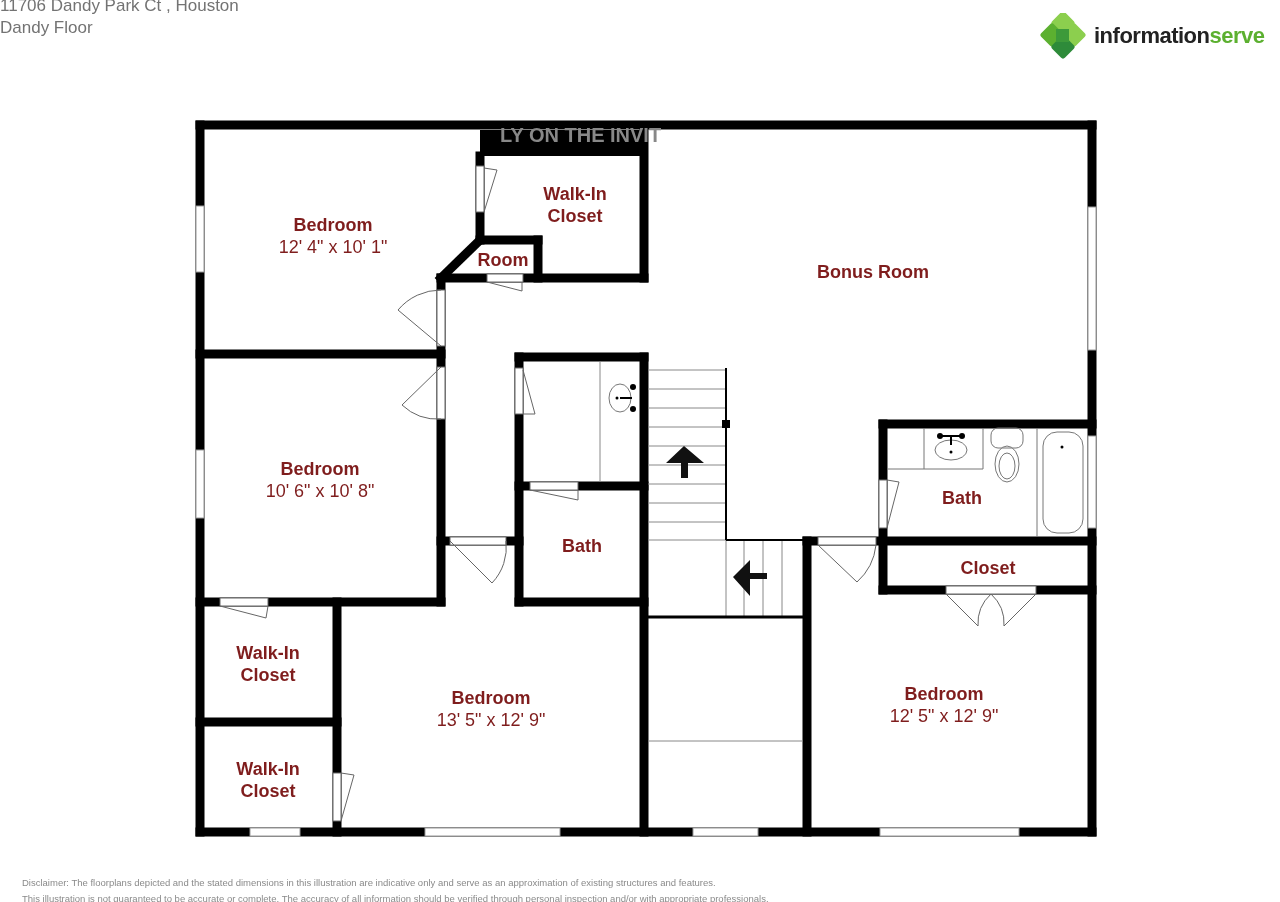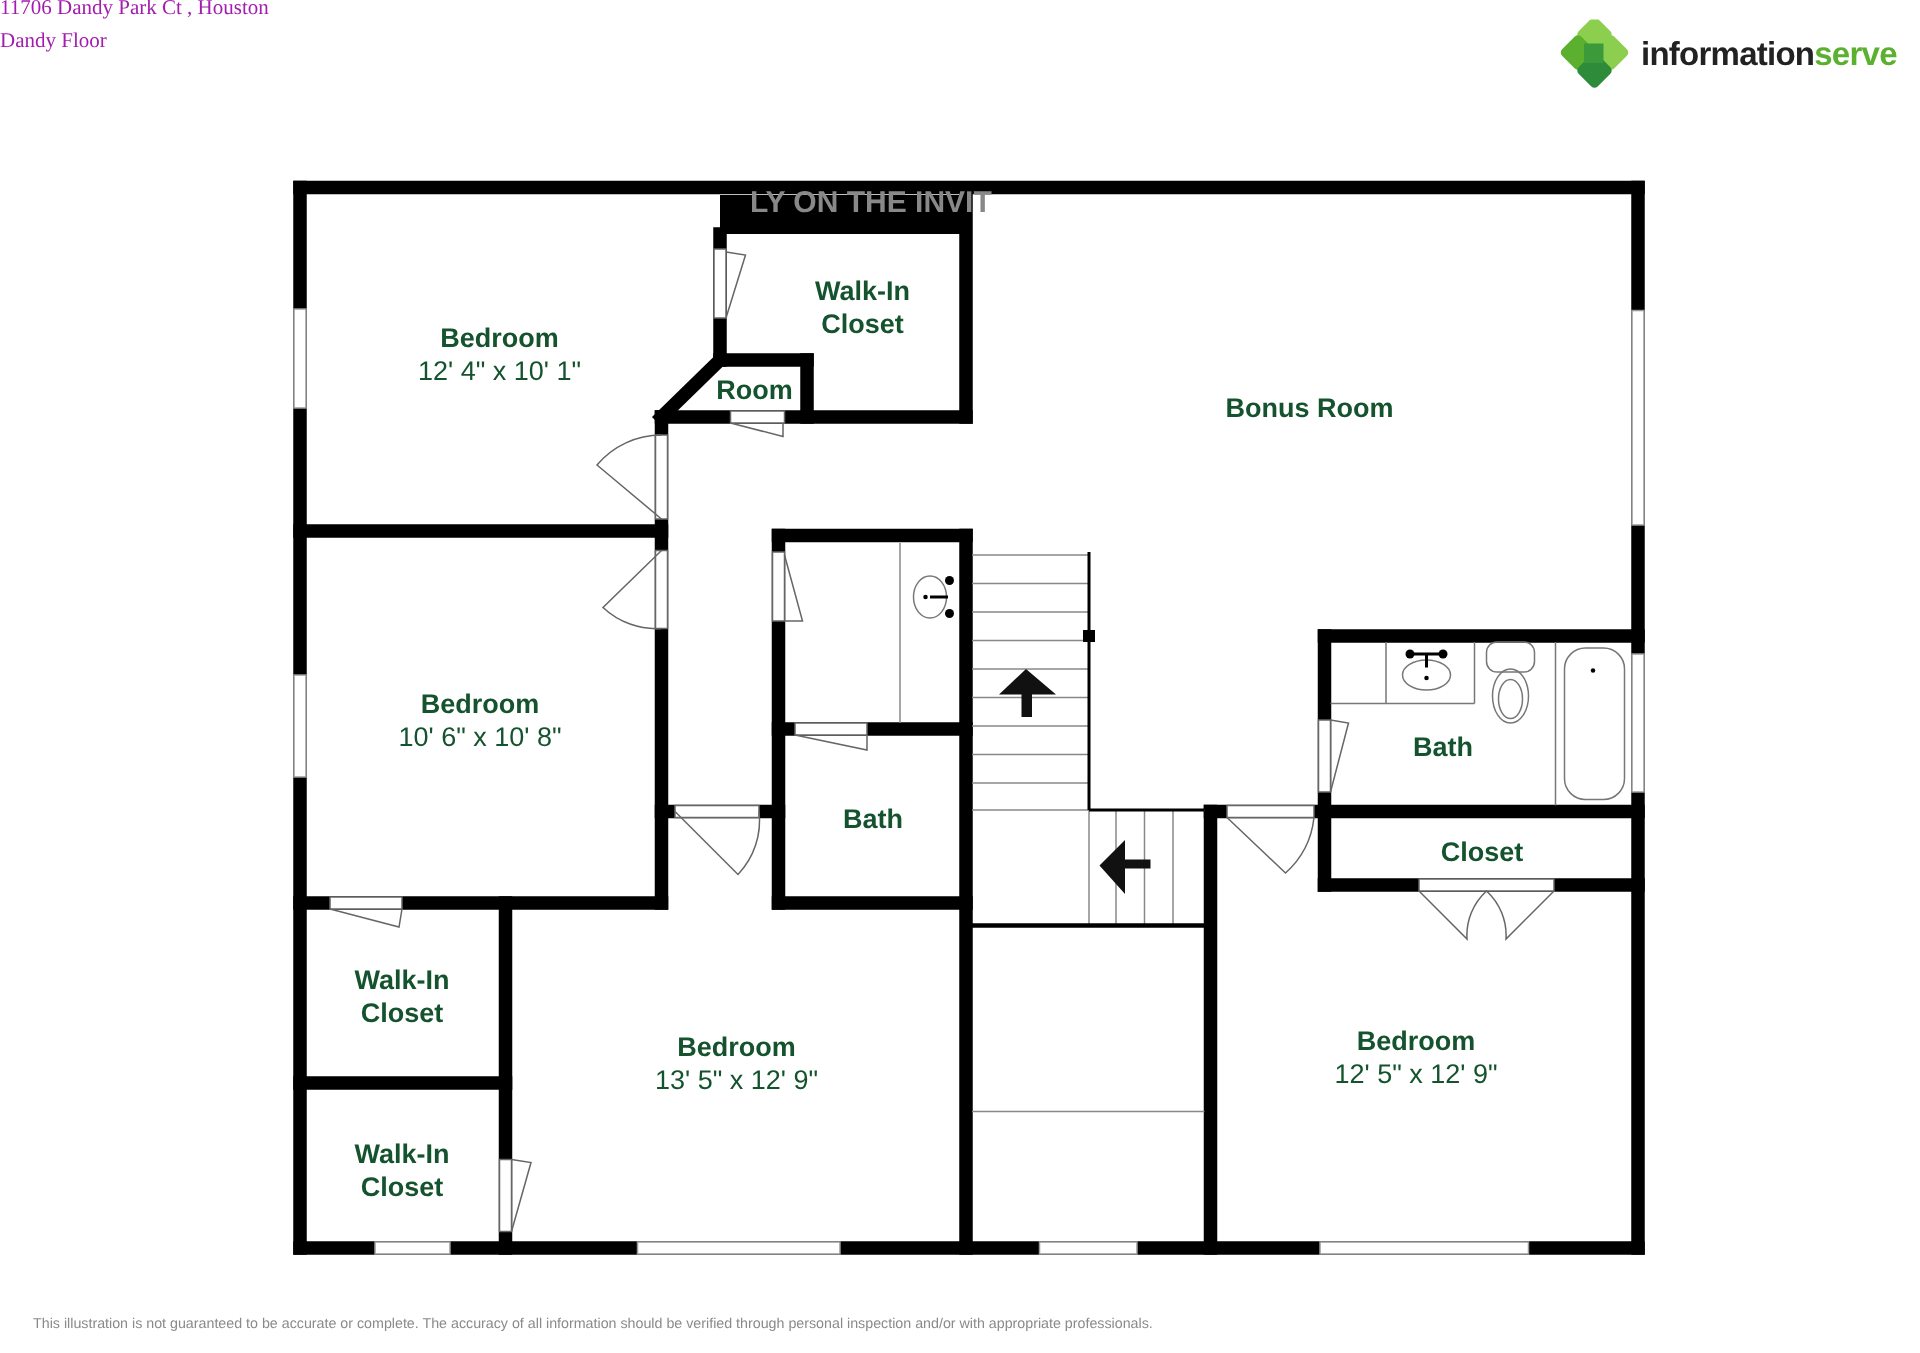--- a/index.html
+++ b/index.html
@@ -1,25 +1,25 @@
 <!DOCTYPE html>
 <html><head>
 <meta charset="utf-8">
 <style>
   html, body { margin: 0; padding: 0; background: #ffffff; }
   body { width: 1280px; height: 902px; position: relative; overflow: hidden; font-family: "Liberation Sans", sans-serif; }
-  .header { position: absolute; left: 0; top: 0; font-size: 14px; color: #a21caf; line-height: 22px; font-family: Liberation Serif, serif; }
+  .header { position: absolute; left: 0; top: 0; font-size: 17px; color: #737373; line-height: 22px; }
   .header div { white-space: nowrap; }
   .header .addr { margin-top: -5px; }
   .logo { position: absolute; right: 0; top: 10px; width: 240px; height: 52px; display: flex; align-items: center; }
   .logo-text { font-size: 22px; font-weight: bold; letter-spacing: -0.5px; margin-left: 8px; white-space: nowrap; }
   .logo-text .a { color: #222; }
   .logo-text .b { color: #5cb030; }
   .plan { position: absolute; left: 0; top: 0; }
-  .label { position: absolute; text-align: center; color: #14532d; font-size: 18px; line-height: 22px; transform: translate(-50%, -50%); white-space: nowrap; }
+  .label { position: absolute; text-align: center; color: #7f1d1d; font-size: 18px; line-height: 22px; transform: translate(-50%, -50%); white-space: nowrap; }
   .label .name { font-weight: bold; }
   .label .dim { font-weight: normal; }
   .disclaimer { position: absolute; left: 22px; top: 875px; font-size: 9.5px; color: #8a8a8a; line-height: 16px; }
   .watermark { position: absolute; left: 500px; top: 124px; font-size: 20px; color: #888; font-weight: bold; white-space: nowrap; overflow: hidden; width: 164px; }
 </style>
 </head>
 <body>
 
 <div class="header">
   <div class="addr">11706 Dandy Park Ct , Houston</div>
@@ -203,14 +203,15 @@
 <div class="label" style="left:491px; top:709px;">
   <div class="name">Bedroom</div>
   <div class="dim">13' 5" x 12' 9"</div>
 </div>
 <div class="label" style="left:944px; top:705px;">
   <div class="name">Bedroom</div>
   <div class="dim">12' 5" x 12' 9"</div>
 </div>
 
 <div class="disclaimer">
+  <div>Disclaimer: The floorplans depicted and the stated dimensions in this illustration are indicative only and serve as an approximation of existing structures and features.</div>
   <div>This illustration is not guaranteed to be accurate or complete. The accuracy of all information should be verified through personal inspection and/or with appropriate professionals.</div>
 </div>
 
 </body></html>

